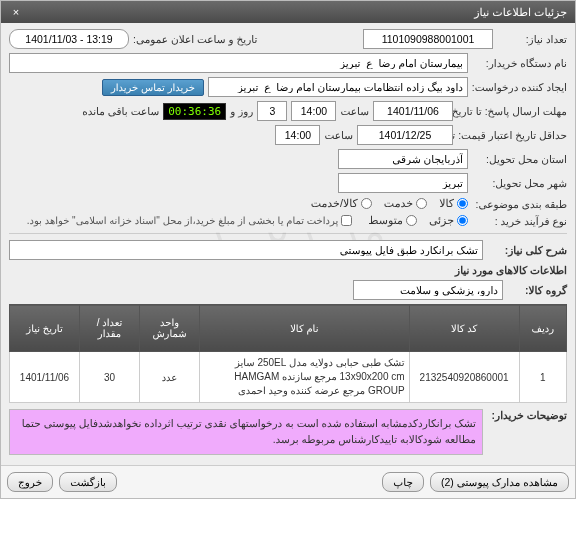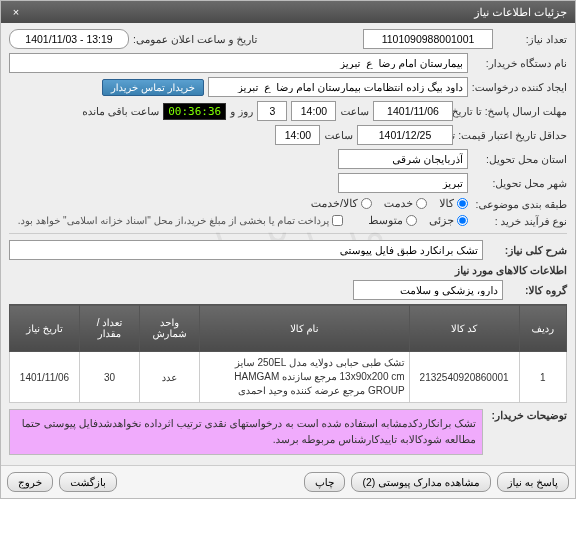--- a/index.html
+++ b/index.html
@@ -223,21 +223,21 @@
       <span class="label" style="width:95px">نوع فرآیند خرید :</span>
       <div class="radio-group">
         <label class="radio-item">
           <input type="radio" class="radio" name="proc" checked="" style="">
           <span>جزئی</span>
         </label>
         <label class="radio-item">
           <input type="radio" class="radio" name="proc" style="">
           <span>متوسط</span>
         </label>
-        <label class="radio-item" style="margin-right:13px">
+        <label class="radio-item" style="margin-right:4px">
           <input type="checkbox" class="radio" style="">
           <span class="note">پرداخت تمام یا بخشی از مبلغ خرید،از محل "اسناد خزانه اسلامی" خواهد بود.</span>
         </label>
       </div>
     </div>
 
     <div class="section-divider"></div>
 
     <div class="row">
       <span class="label bold-label" style="width:80px">شرح کلی نیاز:</span>
@@ -277,20 +277,19 @@
     </table>
 
     <div class="row" style="margin-top:6px;align-items:flex-start">
       <span class="label bold-label" style="width:80px">توضیحات خریدار:</span>
       <div class="desc-box field-wide">تشک برانکاردکدمشابه استفاده شده است به درخواستهای نقدی ترتیب اثرداده نخواهدشدفایل پیوستی حتما مطالعه شودکالابه تاییدکارشناس مربوطه برسد.</div>
     </div>
 
   </div>
 
   <div class="footer-bar">
-    <button class="btn">پاسخ به نیاز</button>
     <button class="btn">مشاهده مدارک پیوستی (2)</button>
     <button class="btn">چاپ</button>
     <span class="spacer"></span>
     <button class="btn">بازگشت</button>
     <button class="btn">خروج</button>
   </div>
 </div>
 
 </body></html>

